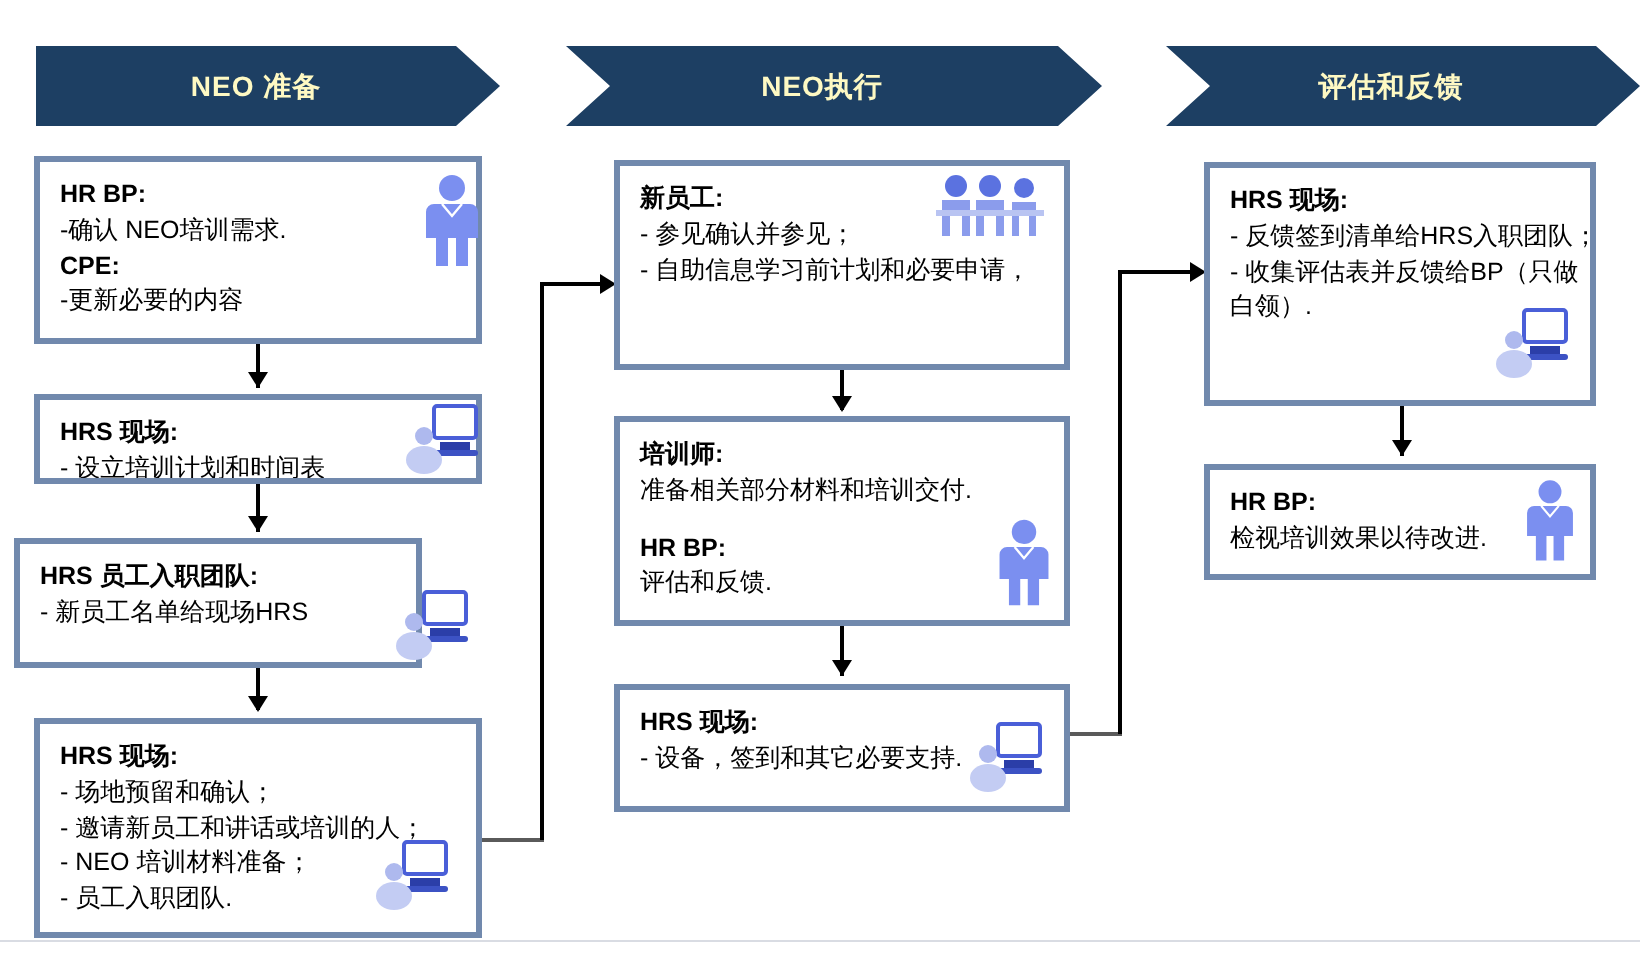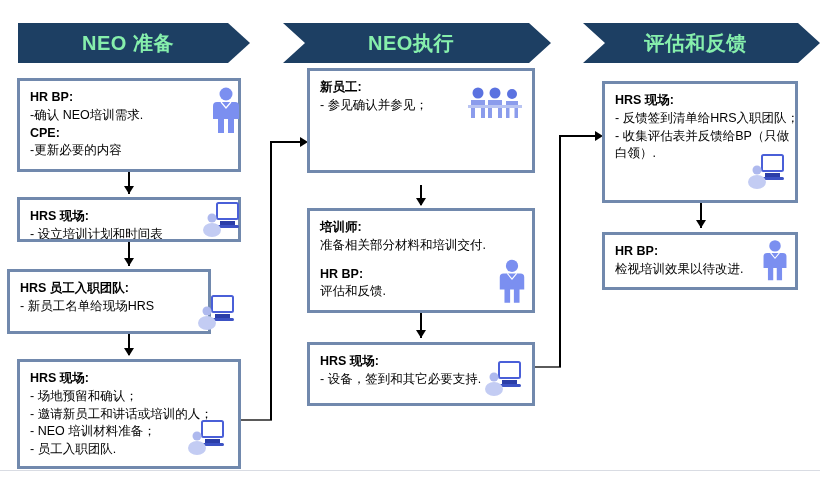--- a/index.html
+++ b/index.html
@@ -16,23 +16,23 @@
     height: 481px;
     background: #ffffff;
     overflow: hidden;
   }
 
   
   .banner {
     position: absolute;
     height: 40px;
     background: #1d3f63;
-    color: #86efac;
+    color: #fef9c3;
     font-weight: bold;
-    font-size: 20px;
+    font-size: 14px;
     letter-spacing: .5px;
     display: flex;
     align-items: center;
     justify-content: center;
     line-height: 1;
   }
   .banner span { display:block; transform: translateX(-6px); }
   .banner.start {
     clip-path: polygon(0 0, calc(100% - 22px) 0, 100% 50%, calc(100% - 22px) 100%, 0 100%);
   }
@@ -166,23 +166,24 @@
     <rect x="12" y="25" width="24" height="3" rx="1.5" fill="#3c52c4"></rect>
     <circle cx="9" cy="18" r="4.5" fill="#aeb9ee"></circle>
     <ellipse cx="9" cy="30" rx="9" ry="7" fill="#c3ccf3"></ellipse>
   </svg>
 
   <div class="seg h grey" style="left:241px; top:419px; width:31px;"></div>
   <div class="seg v" style="left:270px; top:141px; height:279px;"></div>
   <div class="seg h" style="left:270px; top:141px; width:33px;"></div>
   <div class="arrow-r" style="left:300px; top:137px;"></div>
 
-  <div class="box" style="left:307px; top:68px; width:228px; height:105px;">
+  <div class="box" style="left:307px; top:80px; width:228px; height:105px;">
     <div class="ttl">新员工:</div>
     <div class="ln">- 参见确认并参见；</div>
+    <div class="ln">- 自助信息学习前计划和必要申请，</div>
   </div>
   <svg class="icon" style="left:466px; top:85px;" width="58" height="42" viewBox="0 0 58 42">
     <circle cx="12" cy="8" r="5.5" fill="#5b72e0"></circle>
     <path d="M5 15 h14 v18 h-4 v-11 h-6 v11 h-4 z" fill="#8b9cec"></path>
     <circle cx="29" cy="8" r="5.5" fill="#5b72e0"></circle>
     <path d="M22 15 h14 v18 h-4 v-11 h-6 v11 h-4 z" fill="#8b9cec"></path>
     <circle cx="46" cy="9" r="5" fill="#5b72e0"></circle>
     <path d="M40 16 h12 v17 h-3.5 v-10 h-5 v10 h-3.5 z" fill="#8b9cec"></path>
     <rect x="2" y="20" width="54" height="3" fill="#b9c4f2"></rect>
   </svg>

